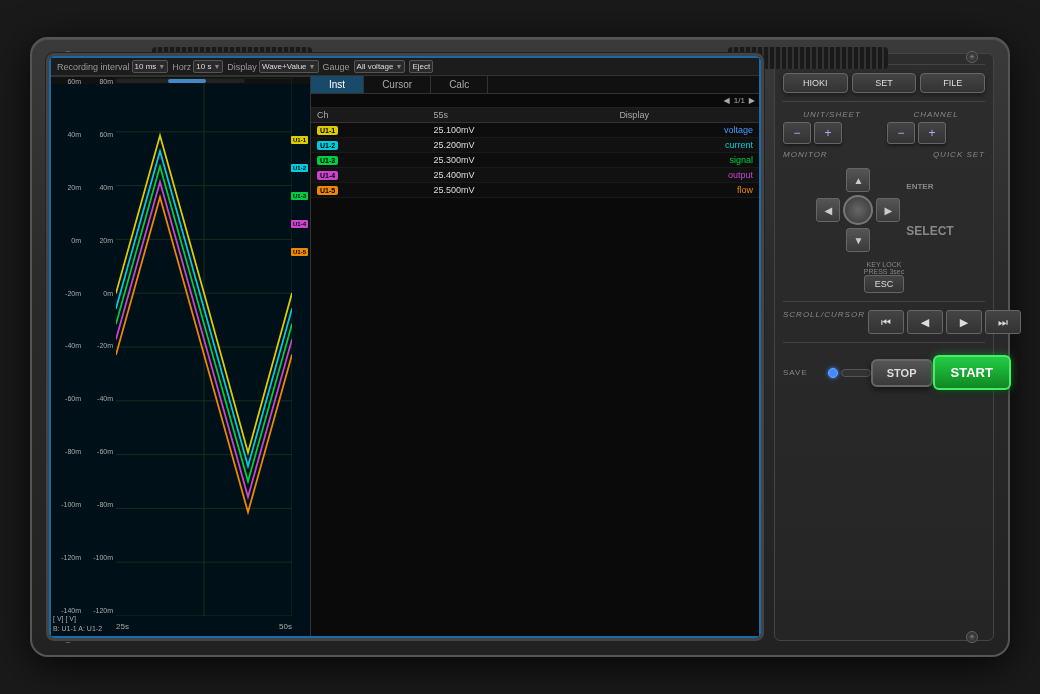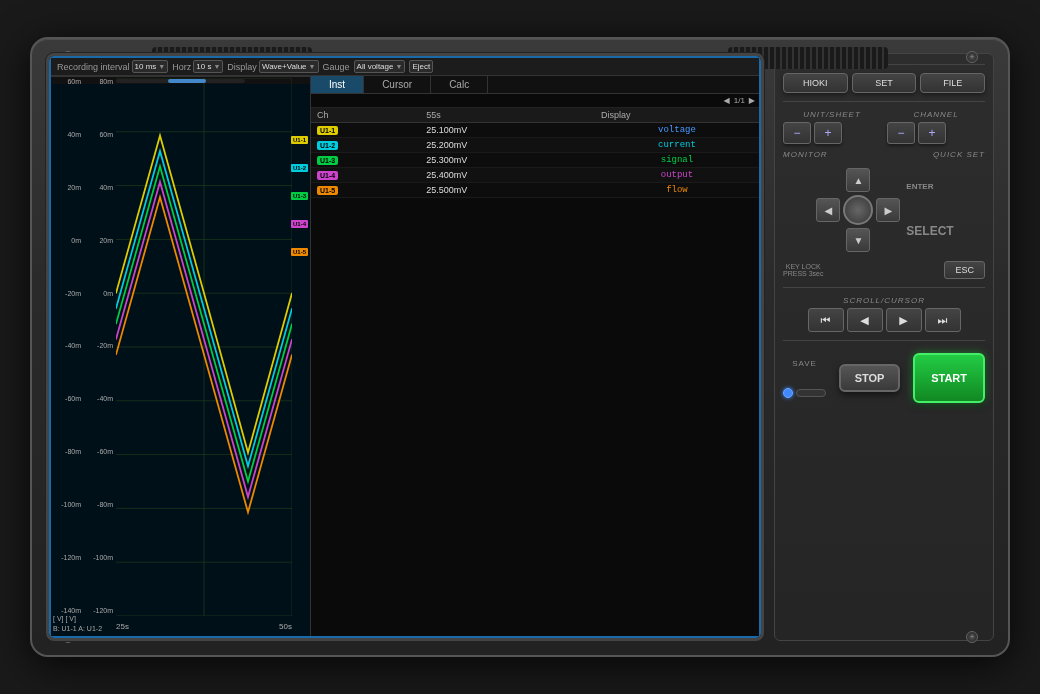--- a/index.html
+++ b/index.html
@@ -289,22 +289,21 @@
     }
     .ch-badge {
       display: inline-block;
       padding: 1px 3px;
       border-radius: 2px;
       font-size: 7px;
       font-weight: bold;
       color: #000;
     }
     .comment-cell {
-      text-align: center;
-      font-family: Liberation Mono, monospace;
+      text-align: right;
     }
 
     
     .control-panel {
       width: 220px;
       background: linear-gradient(180deg, #2d2d2d 0%, #252525 100%);
       border-radius: 6px;
       border: 1px solid #444;
       display: flex;
       flex-direction: column;
@@ -472,40 +471,41 @@
     .dpad-up { top: 2px; left: 50%; transform: translateX(-50%); }
     .dpad-down { bottom: 2px; left: 50%; transform: translateX(-50%); }
     .dpad-left { left: 2px; top: 50%; transform: translateY(-50%); }
     .dpad-right { right: 2px; top: 50%; transform: translateY(-50%); }
 
     
     .keylock-esc-row {
       display: flex;
       justify-content: space-between;
       align-items: center;
+      flex-direction: column;
     }
     .keylock-text {
       font-size: 7px;
       color: #888;
       text-align: center;
     }
     .esc-btn {
       background: linear-gradient(180deg, #444 0%, #333 100%);
       border: 1px solid #666;
       border-radius: 3px;
       color: #ddd;
       font-size: 9px;
       padding: 3px 10px;
       cursor: pointer;
     }
 
     
     .scroll-section {
       display: flex;
-      flex-direction: column;
+      flex-direction: row;
       gap: 3px;
     }
     .scroll-btn-row {
       display: flex;
       gap: 3px;
       justify-content: center;
     }
     .scroll-btn {
       width: 36px;
       height: 24px;
@@ -522,21 +522,21 @@
 
     
     .save-row {
       display: flex;
       align-items: center;
       justify-content: space-between;
       padding-top: 4px;
     }
     .save-section {
       display: flex;
-      flex-direction: column;
+      flex-direction: row;
       align-items: center;
       gap: 20px;
     }
     .save-label-text {
       font-size: 8px;
       color: #888;
       letter-spacing: 1px;
     }
     .save-toggle {
       display: flex;
@@ -567,23 +567,23 @@
       font-weight: bold;
       padding: 6px 14px;
       cursor: pointer;
       box-shadow: 0 3px 6px rgba(0,0,0,0.5);
     }
     .start-btn {
       background: linear-gradient(180deg, #22cc44 0%, #118822 100%);
       border: 2px solid #44ee66;
       border-radius: 6px;
       color: #fff;
-      font-size: 11px;
+      font-size: 13px;
       font-weight: bold;
-      padding: 17px 16px;
+      padding: 8px 16px;
       cursor: pointer;
       box-shadow: 0 0 8px rgba(34,204,68,0.5), 0 3px 6px rgba(0,0,0,0.5);
     }
 
     .divider-line {
       height: 1px;
       background: #444;
       margin: 2px 0;
     }
 

